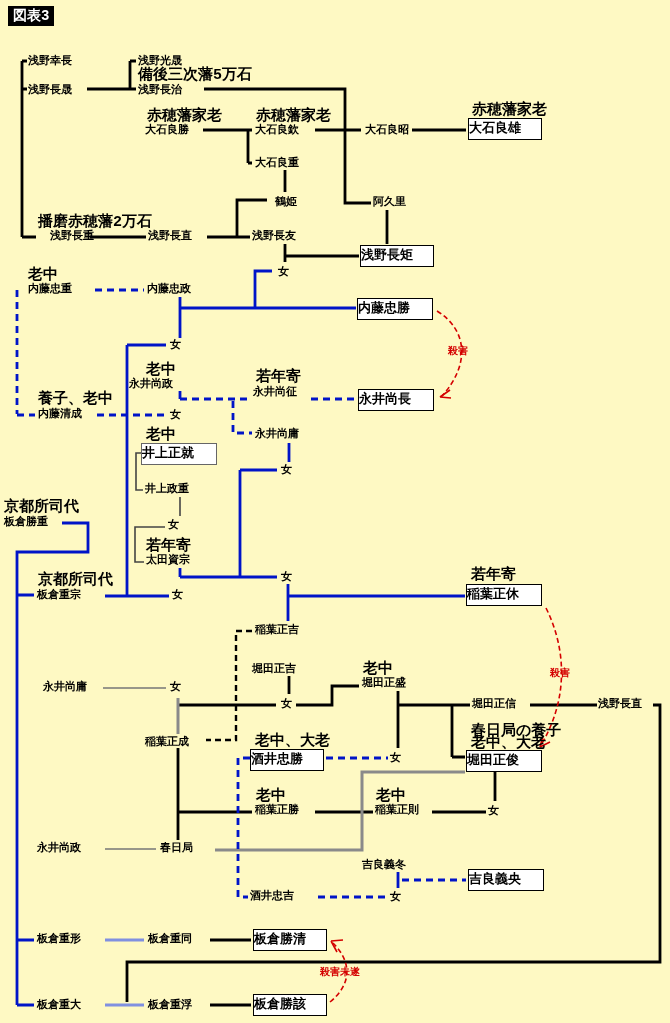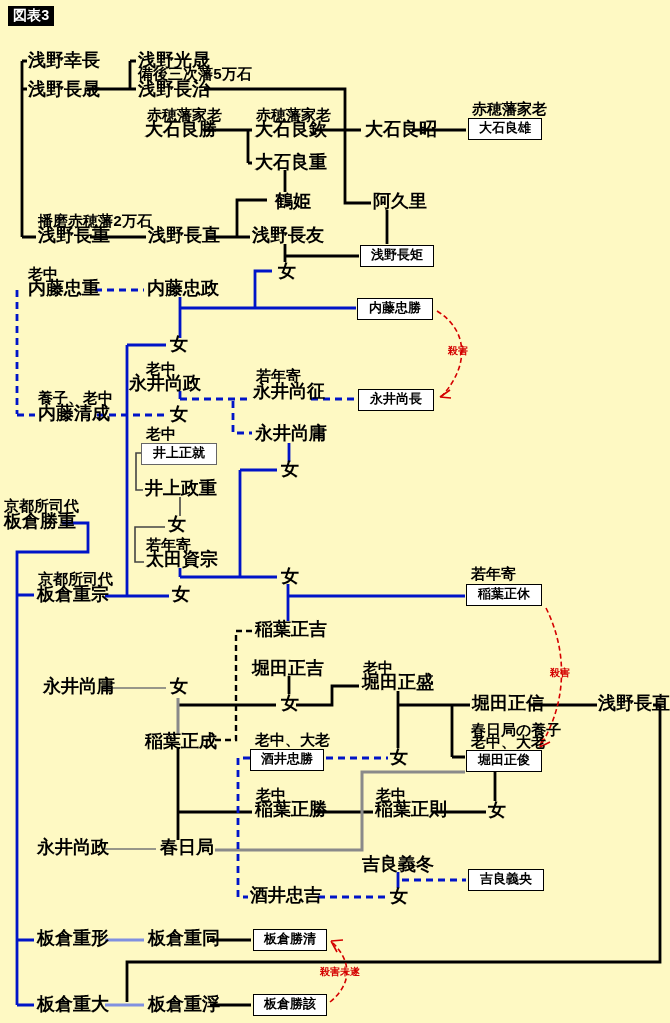--- a/index.html
+++ b/index.html
@@ -1,22 +1,22 @@
 <!DOCTYPE html>
 <html><head>
 <meta charset="utf-8">
 <style>
   html,body{margin:0;padding:0;background:#ffffff;}
   #stage{position:relative;width:670px;height:1023px;background:#fef9c3;overflow:hidden;
          font-family:Liberation Mono, monospace;}
   #lines{position:absolute;left:0;top:0;width:670px;height:1023px;}
-  .t{position:absolute;font-weight:bold;font-size:18px;color:#000;white-space:nowrap;line-height:13px;}
+  .t{position:absolute;font-weight:bold;font-size:11px;color:#000;white-space:nowrap;line-height:13px;}
   .s{position:absolute;font-weight:bold;font-size:15px;color:#000;white-space:nowrap;line-height:9px;}
   .box{position:absolute;font-weight:bold;font-size:13px;color:#000;border:1.6px solid #000;
-       background:#fff;text-align:center;line-height:20px;height:20px;white-space:nowrap;}
+       background:#fff;text-align:left;line-height:20px;height:20px;white-space:nowrap;}
   .graybox{border-color:#666;}
   .red{position:absolute;font-weight:bold;font-size:10px;color:#d40000;white-space:nowrap;line-height:10px;}
   .badge{position:absolute;left:8px;top:6px;background:#000;color:#fff;font-weight:bold;
          font-size:14px;padding:3px 5px;line-height:14px;}
   .maintitle{position:absolute;left:62px;top:8px;font-weight:bold;font-size:16px;color:#000;line-height:16px;}
 </style>
 </head>
 <body>
 
 <div id="stage">
@@ -117,21 +117,21 @@
   <div class="t" style="left:145px;top:124px">大石良勝</div>
   <div class="s" style="left:256px;top:112px">赤穂藩家老</div>
   <div class="t" style="left:255px;top:124px">大石良欽</div>
   <div class="t" style="left:365px;top:124px">大石良昭</div>
   <div class="s" style="left:472px;top:106px">赤穂藩家老</div>
   <div class="box" style="left:468px;top:118px;width:72px">大石良雄</div>
   <div class="t" style="left:255px;top:157px">大石良重</div>
   <div class="t" style="left:275px;top:196px">鶴姫</div>
   <div class="t" style="left:373px;top:196px">阿久里</div>
   <div class="s" style="left:38px;top:218px">播磨赤穂藩2万石</div>
-  <div class="t" style="left:38px;top:230px">浅野長重</div>
+  <div class="t" style="left:50px;top:230px">浅野長重</div>
   <div class="t" style="left:148px;top:230px">浅野長直</div>
   <div class="t" style="left:252px;top:230px">浅野長友</div>
   <div class="box" style="left:360px;top:245px;width:72px">浅野長矩</div>
   <div class="t" style="left:278px;top:266px">女</div>
 
   <div class="s" style="left:28px;top:271px">老中</div>
   <div class="t" style="left:28px;top:283px">内藤忠重</div>
   <div class="t" style="left:147px;top:283px">内藤忠政</div>
   <div class="box" style="left:357px;top:298px;width:74px">内藤忠勝</div>
   <div class="t" style="left:170px;top:339px">女</div>

